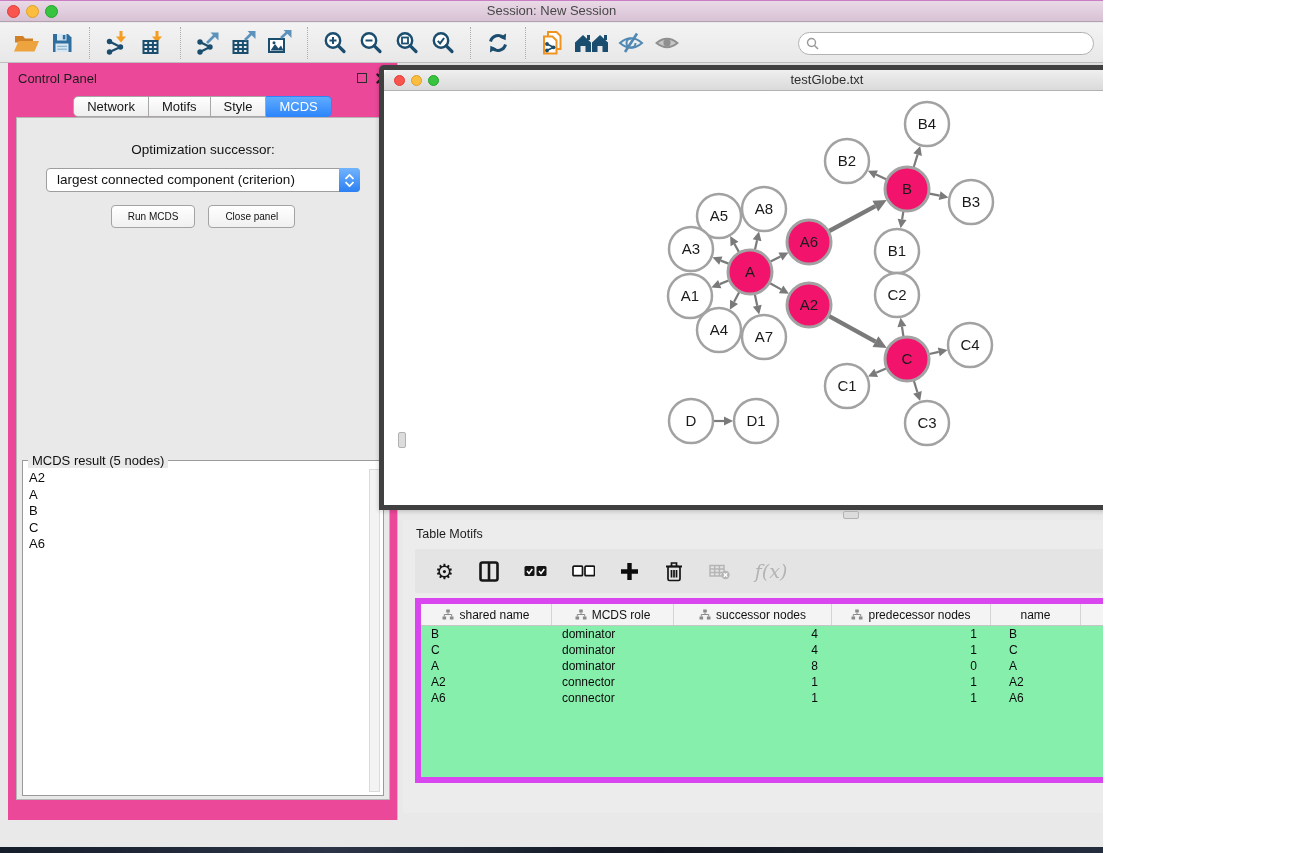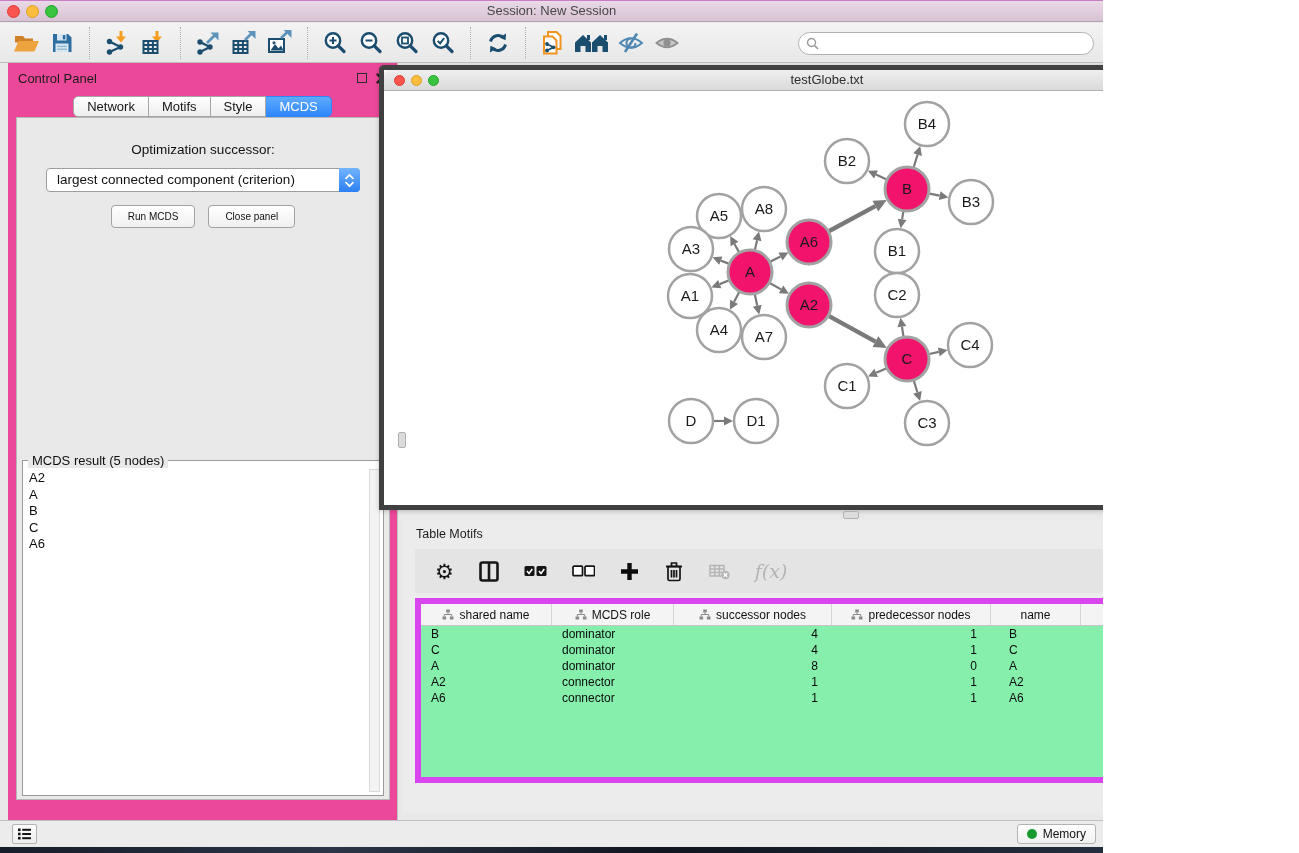--- a/index.html
+++ b/index.html
@@ -606,33 +606,15 @@
             <div class="td" style="width: 131px; padding-left: 10px;">A6</div>
             <div class="td" style="width: 122px; padding-left: 10px;">connector</div>
             <div class="td" style="width: 158px; text-align: right; padding-right: 14px;">1</div>
             <div class="td" style="width: 159px; text-align: right; padding-right: 14px;">1</div>
             <div class="td" style="width: 90px; padding-left: 18px;">A6</div>
           </div>
         </div>
     </div>
   </div>
 
-  <div class="statusbar">
-    <span class="sb-btn">
-        <svg width="15" height="14" viewBox="0 0 15 14">
-          <g fill="#141414">
-            <rect x="1" y="1.5" width="2.6" height="2.6"></rect>
-            <rect x="1" y="5.7" width="2.6" height="2.6"></rect>
-            <rect x="1" y="9.9" width="2.6" height="2.6"></rect>
-            <rect x="5.2" y="1.8" width="8.8" height="2"></rect>
-            <rect x="5.2" y="6" width="8.8" height="2"></rect>
-            <rect x="5.2" y="10.2" width="8.8" height="2"></rect>
-          </g>
-        </svg>
-      </span>
-    <span class="mem-btn">
-      <span class="mem-dot"></span>
-      <span>Memory</span>
-    </span>
-  </div>
   <div class="desktop-strip"></div>
 
 </div>
 
 </body></html>

